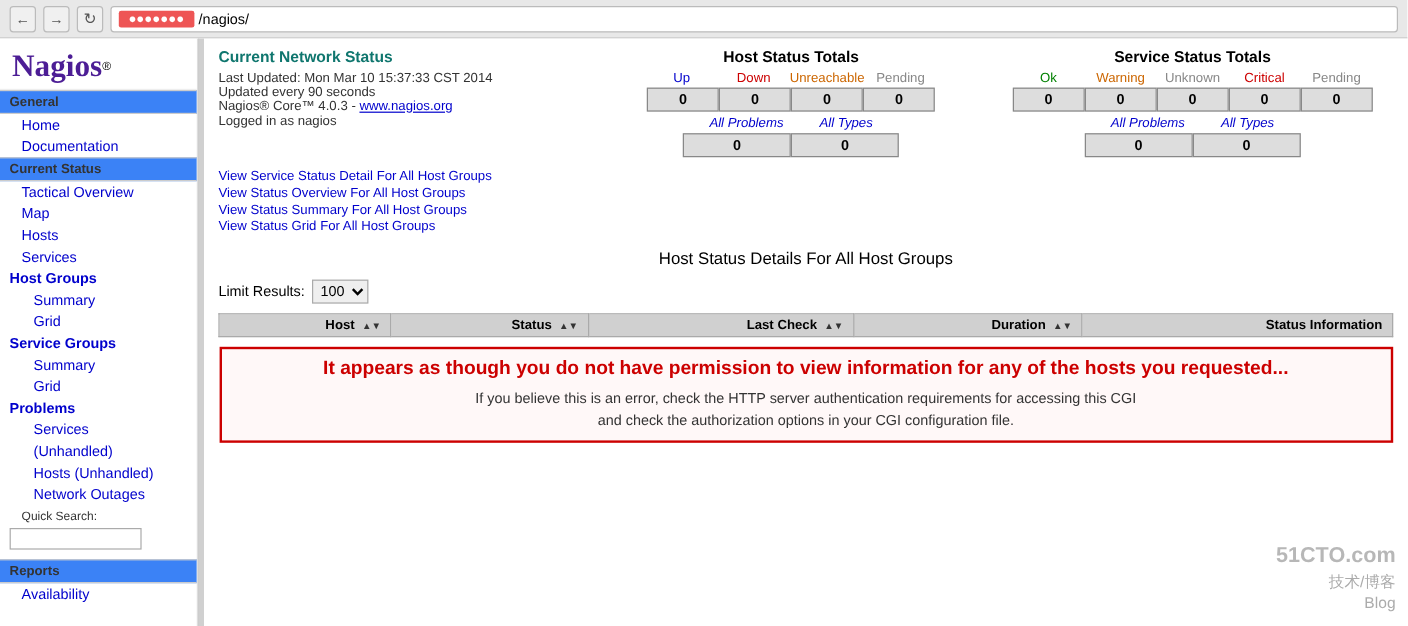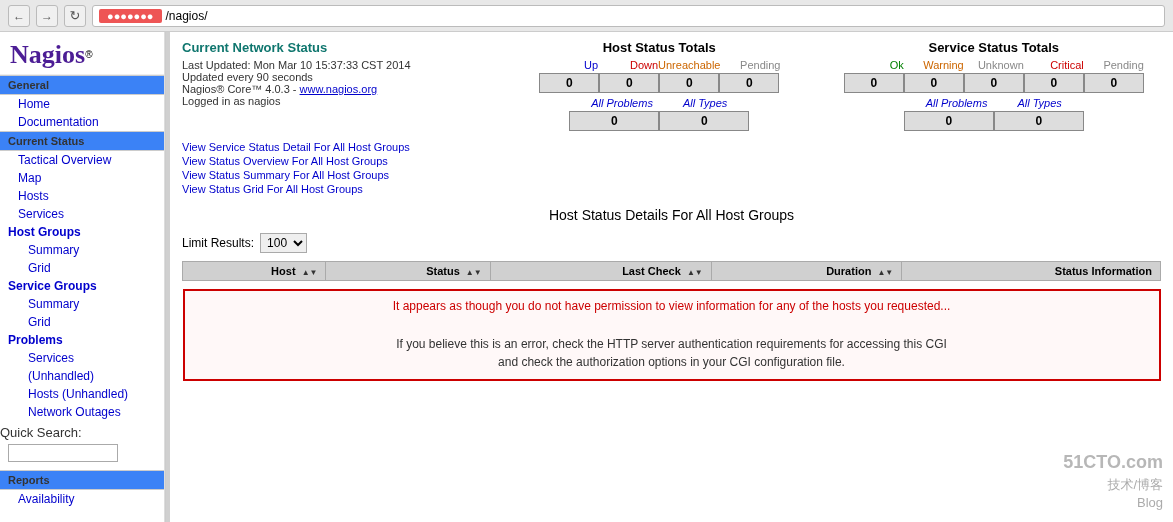--- a/index.html
+++ b/index.html
@@ -45,21 +45,21 @@
 
     .sidebar-section-header {
       background: #3b82f6; padding: 3px 8px; font-weight: bold; font-size: 11px;
       color: #333; border-top: 1px solid #ccc; border-bottom: 1px solid #ccc; cursor: pointer;
     }
     .sidebar-item {
       padding: 2px 8px 2px 18px; color: #00c; cursor: pointer; text-decoration: none; display: block;
     }
     .sidebar-item.bold { font-weight: bold; padding-left: 8px; }
     .sidebar-item.indent { padding-left: 28px; }
-    .sidebar-search-label { padding: 4px 8px 2px 0; font-size: 13px; color: #333; }
+    .sidebar-search-label { padding: 4px 8px 2px 18px; font-size: 10px; color: #333; }
     .sidebar-search-input {
       margin: 2px 8px; width: 110px; height: 18px; border: 1px solid #aaa; font-size: 11px;
     }
     .resize-handle {
       width: 5px; background: #d0d0d0; cursor: col-resize; border-left: 1px solid #ccc;
     }
 
     
     .main-content {
       flex: 1; overflow-y: auto; overflow-x: hidden; padding: 8px 12px;
@@ -73,21 +73,21 @@
     .current-network-status { flex: 0 0 310px; font-size: 11px; color: #333; }
     .current-network-status h3 { font-size: 13px; font-weight: bold; margin-bottom: 4px; color: #0f766e; }
     .current-network-status .link { color: #00c; text-decoration: none; cursor: pointer; }
     .current-network-status .nagios-link { color: #00c; text-decoration: underline; }
 
     .host-status-totals, .service-status-totals {
       flex: 1; text-align: center; font-size: 11px;
     }
     .totals-title { font-size: 13px; font-weight: bold; margin-bottom: 4px; }
     .totals-headers { display: flex; justify-content: center; gap: 0; margin-bottom: 2px; }
-    .totals-header-cell { min-width: 60px; text-align: right; font-size: 11px; color: #00c; cursor: pointer; }
+    .totals-header-cell { min-width: 60px; text-align: center; font-size: 11px; color: #00c; cursor: pointer; }
     .totals-values { display: flex; justify-content: center; gap: 0; margin-bottom: 4px; }
     .totals-value-cell {
       min-width: 60px; text-align: center; border: 1px solid #888;
       background: #ddd; font-weight: bold; font-size: 12px; padding: 2px 0;
     }
     .totals-links { display: flex; justify-content: center; gap: 30px; margin-bottom: 2px; }
     .totals-link { color: #00c; cursor: pointer; font-style: italic; font-size: 11px; text-decoration: none; }
     .totals-link-values { display: flex; justify-content: center; gap: 0; }
     .totals-link-cell {
       min-width: 90px; text-align: center; border: 1px solid #888;
@@ -111,21 +111,21 @@
       background: #d0d0d0; border: 1px solid #aaa; padding: 3px 8px;
       text-align: right; white-space: nowrap; font-weight: bold;
     }
     .sort-icon { font-size: 8px; color: #333; margin-left: 3px; }
 
     
     .error-box {
       border: 2px solid #cc0000; background: #fff8f8; padding: 8px 12px;
       margin: 8px 0; text-align: center;
     }
-    .error-box .error-text { color: #cc0000; font-weight: normal; font-size: 12px; margin-bottom: 22px; }
+    .error-box .error-text { color: #cc0000; font-weight: bold; font-size: 16px; margin-bottom: 6px; }
     .error-box .info-text { font-size: 12px; color: #333; line-height: 1.5; }
 
     
     .watermark {
       position: fixed; bottom: 10px; right: 10px; opacity: 0.7; font-size: 13px;
       color: #888; text-align: right; line-height: 1.4; pointer-events: none;
     }
     .watermark .site { font-size: 18px; color: #999; font-weight: bold; }
   </style>
 </head>

